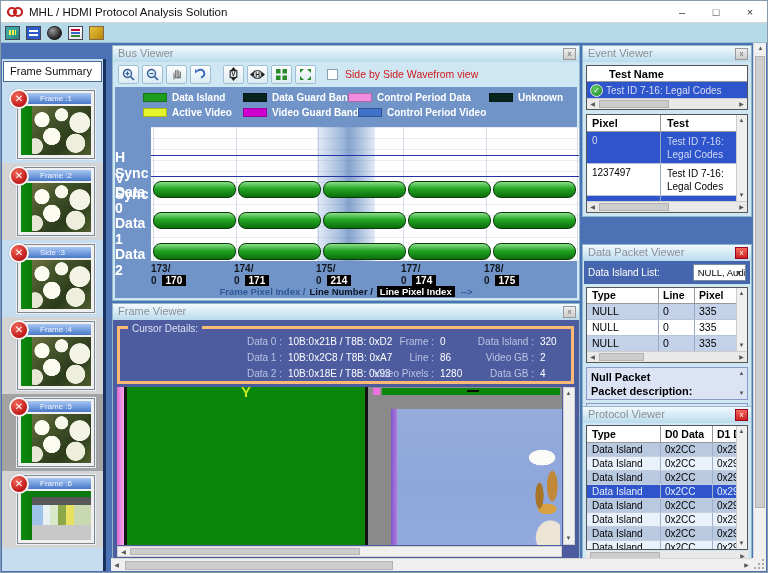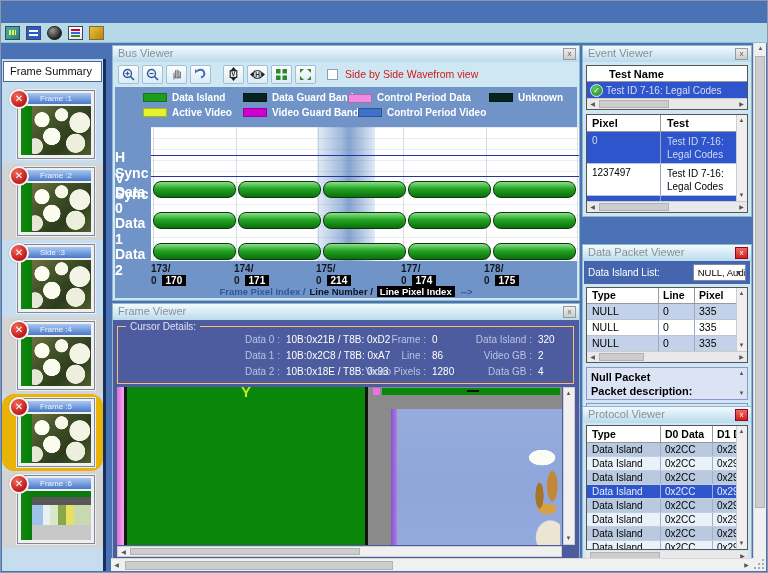--- a/index.html
+++ b/index.html
@@ -30,21 +30,21 @@
 .ptitle { height:16px; background:linear-gradient(#f2fafe,#badbec); color:#8a9096; font-size:11px; line-height:15px; padding-left:5px; position:relative; }
 .pclose { position:absolute; right:3px; top:2px; width:13px; height:12px; background:linear-gradient(#eee,#ccc); border:1px solid #999; font-size:8px; line-height:10px; text-align:center; color:#666; }
 .pclose.red { background:linear-gradient(#f26a5a,#cf2020); color:#fff; border-color:#902; }
 
 
 #frame-summary { position:absolute; left:1px; top:58px; width:104px; bottom:1px; background:#c6ddf0; border-right:3px solid #16325c; }
 .fs-tab { margin:2px 1px; background:#fff; border:1px solid #4a6a9a; height:21px; line-height:19px; padding-left:6px; font-size:11px; color:#111; }
 .frames { position:absolute; top:27px; left:0; right:0; bottom:0; overflow:hidden; }
 .frame-item { height:77px; padding:4px 8px 4px 15px; }
 .frame-item:nth-child(even) { background:#d4d4d4; }
-.frame-item.selected { background:#eab308;border-radius:12px; }
+.frame-item.selected { background:#a3a3a3; }
 .fthumb { position:relative; width:100%; height:69px; background:#f0f0f0; border:1px solid #808890; box-shadow:0 0 0 1px #e8eef4; }
 .fx-badge { position:absolute; left:-9px; top:-2px; width:20px; height:20px; border-radius:50%; background:radial-gradient(circle at 35% 30%, #f26a5a, #c01818 70%); border:2px solid #f4f4f4; box-shadow:0 0 1px #666; color:#fff; font-size:10px; font-weight:bold; text-align:center; line-height:16px; z-index:3; }
 .fx-badge::before { content:"✕"; }
 .fhead { position:absolute; left:10px; top:2px; right:3px; height:11px; background:linear-gradient(#a8c8f4,#4878c8); color:#f0f4ff; font-size:8px; line-height:11px; padding-left:12px; white-space:nowrap; overflow:hidden; }
 .fimg { position:absolute; left:3px; top:15px; right:3px; bottom:3px; background:
  radial-gradient(circle at 30% 28%, #fdfdf2 0 12%, transparent 13%),
  radial-gradient(circle at 58% 18%, #f7f7ea 0 11%, transparent 12%),
  radial-gradient(circle at 84% 34%, #f4f4e6 0 15%, transparent 16%),
  radial-gradient(circle at 44% 62%, #fbfbf0 0 17%, transparent 18%),
  radial-gradient(circle at 78% 76%, #eeeedd 0 14%, transparent 15%),
@@ -61,21 +61,21 @@
 #bus-viewer { left:111px; top:44px; width:468px; height:256px; }
 .bv-toolbar { height:24px; display:flex; align-items:center; gap:3px; padding:0 5px; }
 .bvbtn { width:21px; height:19px; display:flex; align-items:center; justify-content:center; background:linear-gradient(#fefefe,#dcebf4); border:1px solid #9fc0d4; border-radius:2px; }
 .bv-sep { width:6px; }
 .cb { width:11px; height:11px; background:#fff; border:1px solid #8aa0b4; margin:0 4px 0 8px; }
 .cb-label { color:#d01818; font-size:10.5px; }
 .bv-canvas { position:absolute; left:2px; right:2px; top:41px; bottom:2px; background:#7093c8; }
 .lgrow { position:absolute; left:0; right:0; height:13px; }
 .lg1 { top:5px; } .lg2 { top:20px; }
 .lgitem { position:absolute; display:flex; align-items:center; gap:5px; }
-.lg1 .lgitem:nth-child(1){left:28px;} .lg1 .lgitem:nth-child(2){left:128px;} .lg1 .lgitem:nth-child(3){left:233px;align-items:flex-end;} .lg1 .lgitem:nth-child(4){left:374px;}
+.lg1 .lgitem:nth-child(1){left:28px;} .lg1 .lgitem:nth-child(2){left:128px;} .lg1 .lgitem:nth-child(3){left:233px;} .lg1 .lgitem:nth-child(4){left:374px;}
 .lg2 .lgitem:nth-child(1){left:28px;} .lg2 .lgitem:nth-child(2){left:128px;} .lg2 .lgitem:nth-child(3){left:243px;justify-content:flex-end;}
 .swatch { width:24px; height:9px; border:1px solid rgba(0,0,0,.25); }
 .lglabel { color:#fff; font-size:10px; font-weight:bold; white-space:nowrap; }
 .plot { position:absolute; left:36px; top:40px; width:428px; height:134px; background:#fff;
  background-image:repeating-linear-gradient(180deg,#e9edf3 0 1px,transparent 1px 11px); }
 .vline { position:absolute; top:0; bottom:0; width:1px; background:#d7dde6; }
 .hl-band { position:absolute; top:0; bottom:0; left:166px; width:58px; background:linear-gradient(90deg,rgba(110,155,210,.18),rgba(70,118,185,.5) 42%,rgba(58,105,175,.62) 55%,rgba(110,155,210,.2)); }
 .sync-line { position:absolute; left:0; right:0; height:1px; background:#2434a4; }
 .cap-row { position:absolute; left:2px; right:3px; height:17px; display:flex; gap:2px; }
 .cap { flex:1; background:linear-gradient(#8ce08c,#23a423 45%,#0b6e0b); border:1px solid #0a3a0a; border-radius:8px; color:#07300a; font-size:9px; font-weight:bold; text-align:center; line-height:15px; overflow:hidden; white-space:nowrap; }
@@ -85,27 +85,27 @@
 .tick:nth-child(1){left:0;} .tick:nth-child(2){left:83px;} .tick:nth-child(3){left:165px;} .tick:nth-child(4){left:250px;} .tick:nth-child(5){left:333px;}
 .tick .tf { font-size:10px; font-weight:bold; color:#12161c; }
 .tick .tl { font-size:10px; font-weight:bold; color:#12161c; margin-top:1px; }
 .tick .tpx { background:#000; color:#fff; padding:0 4px; margin-left:5px; }
 .caption { position:absolute; top:199px; left:0; right:0; text-align:center; font-size:9.5px; font-weight:bold; white-space:nowrap; }
 .cap-f { color:#2d5a96; } .cap-l { color:#0c1320; margin-left:4px; } .cap-p { background:#000; color:#fff; padding:0 3px; margin-left:4px; } .cap-a { color:#2d5a96; margin-left:6px; }
 
 
 #frame-viewer { left:111px; top:302px; width:468px; height:256px; background:#4d5c9e; }
 .fv-body { position:absolute; top:16px; left:0; right:0; bottom:0; background:#4d5c9e; }
-.cursor-details { position:absolute; left:4px; top:6px; right:5px; height:58px; border:1px solid #fdba74; }
+.cursor-details { position:absolute; left:4px; top:6px; right:5px; height:58px; border:3px solid #fdba74; }
 .cd-legend { position:absolute; top:-6px; left:8px; background:#4d5c9e; padding:0 4px; font-size:10px; color:#dce2f4; }
 .cdcol { position:absolute; top:7px; }
 .cdcol.c1 { left:4px; } .cdcol.c2 { left:116px; } .cdcol.c3 { left:244px; } .cdcol.c4 { left:352px; }
 .cdrow { height:16px; font-size:10px; white-space:nowrap; }
 .cdl { display:inline-block; text-align:right; color:#b9c3e4; }
-.c1 .cdl{width:42px;} .c2 .cdl{width:46px;} .c3 .cdl{width:64px;} .c4 .cdl{width:62px;}
+.c1 .cdl{width:42px;} .c2 .cdl{width:46px;} .c3 .cdl{width:64px;margin-left:6px;} .c4 .cdl{width:62px;}
 .cdv { color:#fff; margin-left:6px; }
 .c2 .cdv { display:inline-block; max-width:122px; overflow:hidden; vertical-align:top; }
 .fv-image { position:absolute; left:4px; top:67px; right:17px; bottom:13px; background:#8a8a8a; overflow:hidden; }
 .px-pink { position:absolute; left:0; top:0; bottom:0; width:7px; background:linear-gradient(90deg,#da6ed2,#f8a4ec); }
 .px-b1 { position:absolute; left:7px; top:0; bottom:0; width:3px; background:#161616; }
 .px-green { position:absolute; left:10px; top:0; bottom:0; width:238px; background:#0a870a; }
 .y-marker { position:absolute; left:114px; top:-4px; color:#bce82a; font-size:15px; font-weight:bold; }
 .px-b2 { position:absolute; left:248px; top:0; bottom:0; width:3px; background:#111; }
 .px-pinksq { position:absolute; left:256px; top:1px; width:7px; height:7px; background:#f070e0; }
 .px-greenbar { position:absolute; left:265px; top:1px; right:2px; height:7px; background:#0a870a; }
@@ -190,20 +190,32 @@
 #main-hs .sthumb { left:14px; width:268px; top:2px; bottom:1px; }
 #grip { position:absolute; right:1px; bottom:1px; width:14px; height:13px; background:#f0f0f0;
  background-image:radial-gradient(circle at 3px 10px,#aaa 1px,transparent 1.5px),radial-gradient(circle at 7px 10px,#aaa 1px,transparent 1.5px),radial-gradient(circle at 11px 10px,#aaa 1px,transparent 1.5px),radial-gradient(circle at 7px 6px,#aaa 1px,transparent 1.5px),radial-gradient(circle at 11px 6px,#aaa 1px,transparent 1.5px),radial-gradient(circle at 11px 2px,#aaa 1px,transparent 1.5px); }
 svg.icon { display:block; }
 </style>
 </head>
 <body>
 
 <div id="window">
 
+  <div class="titlebar">
+    <svg class="logo icon" viewBox="0 0 16 12">
+      <circle cx="5" cy="6" r="4" fill="none" stroke="#c42222" stroke-width="2.2"></circle>
+      <circle cx="11" cy="6" r="4" fill="none" stroke="#c42222" stroke-width="2.2"></circle>
+    </svg>
+    <span class="title-text">MHL / HDMI Protocol Analysis Solution</span>
+    <div class="win-controls">
+      <span class="win-btn">–</span>
+      <span class="win-btn">□</span>
+      <span class="win-btn">×</span>
+    </div>
+  </div>
 
   <div class="main-toolbar">
     <span class="ticon ti1"></span>
     <span class="ticon ti2"></span>
     <span class="ticon ti3"></span>
     <span class="ticon ti4"></span>
     <span class="ticon ti5"></span>
   </div>
 
   <div id="frame-summary">

